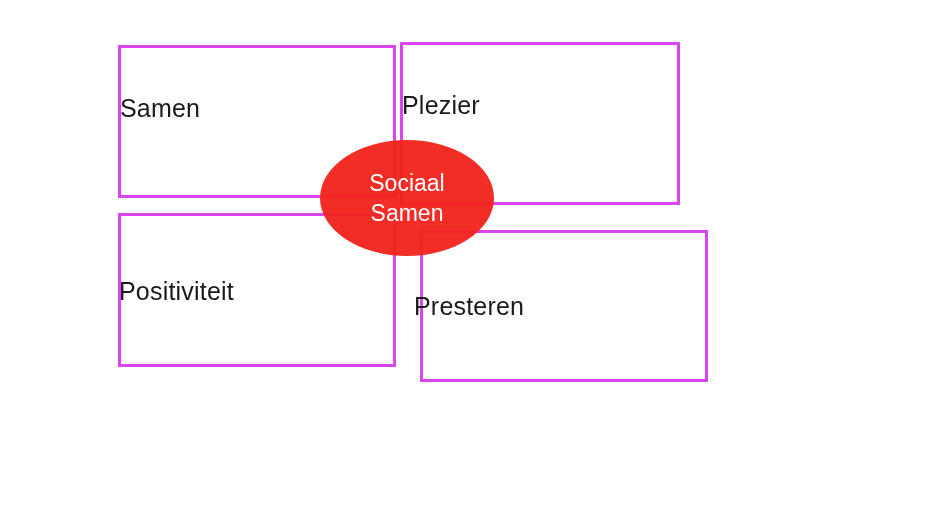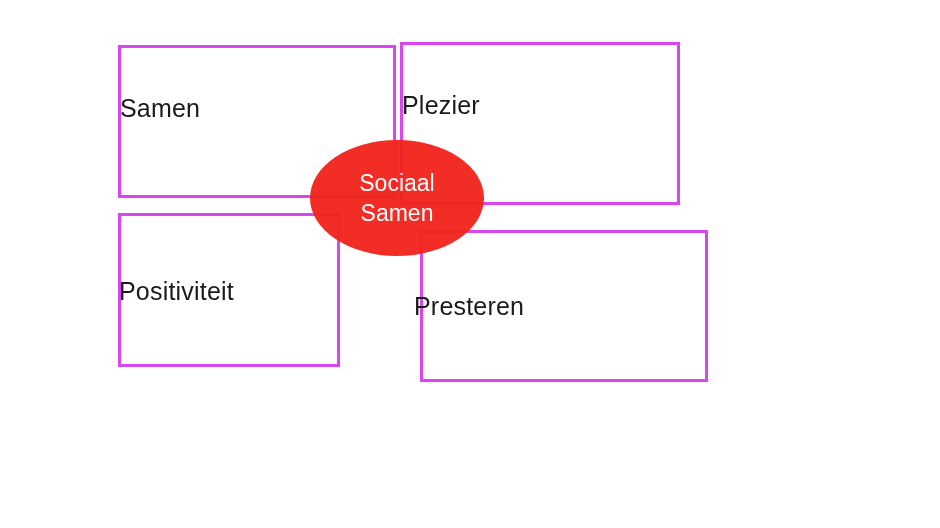--- a/index.html
+++ b/index.html
@@ -33,33 +33,33 @@
     font-size: 25px;
     line-height: 1.1;
     color: #1a1a1a;
     letter-spacing: 0.2px;
     white-space: nowrap;
     user-select: none;
   }
 
   #quad-samen       { left: 118px; top: 45px;  width: 278px; height: 153px; }
   #quad-plezier     { left: 400px; top: 42px;  width: 280px; height: 163px; }
-  #quad-positiviteit{ left: 118px; top: 213px; width: 222px; height: 154px; }
+  #quad-positiviteit{ left: 118px; top: 213px; width: 278px; height: 154px; }
   #quad-presteren   { left: 420px; top: 210px; width: 288px; height: 152px; margin-top: 20px; }
 
   
   #quad-samen        .quad-label { transform: translate(-1px, -13px); }
   #quad-plezier      .quad-label { transform: translate(-1px, -18px); }
   #quad-positiviteit .quad-label { transform: translate(-2px,  2px); }
   #quad-presteren    .quad-label { transform: translate(-9px,  1px); }
 
   
   #center-ellipse {
     position: absolute;
-    left: 310px;
+    left: 320px;
     top: 140px;
     width: 174px;
     height: 116px;
     border-radius: 50%;
     background: #f2241c;
     
     opacity: 0.955;
     display: flex;
     flex-direction: column;
     align-items: center;

